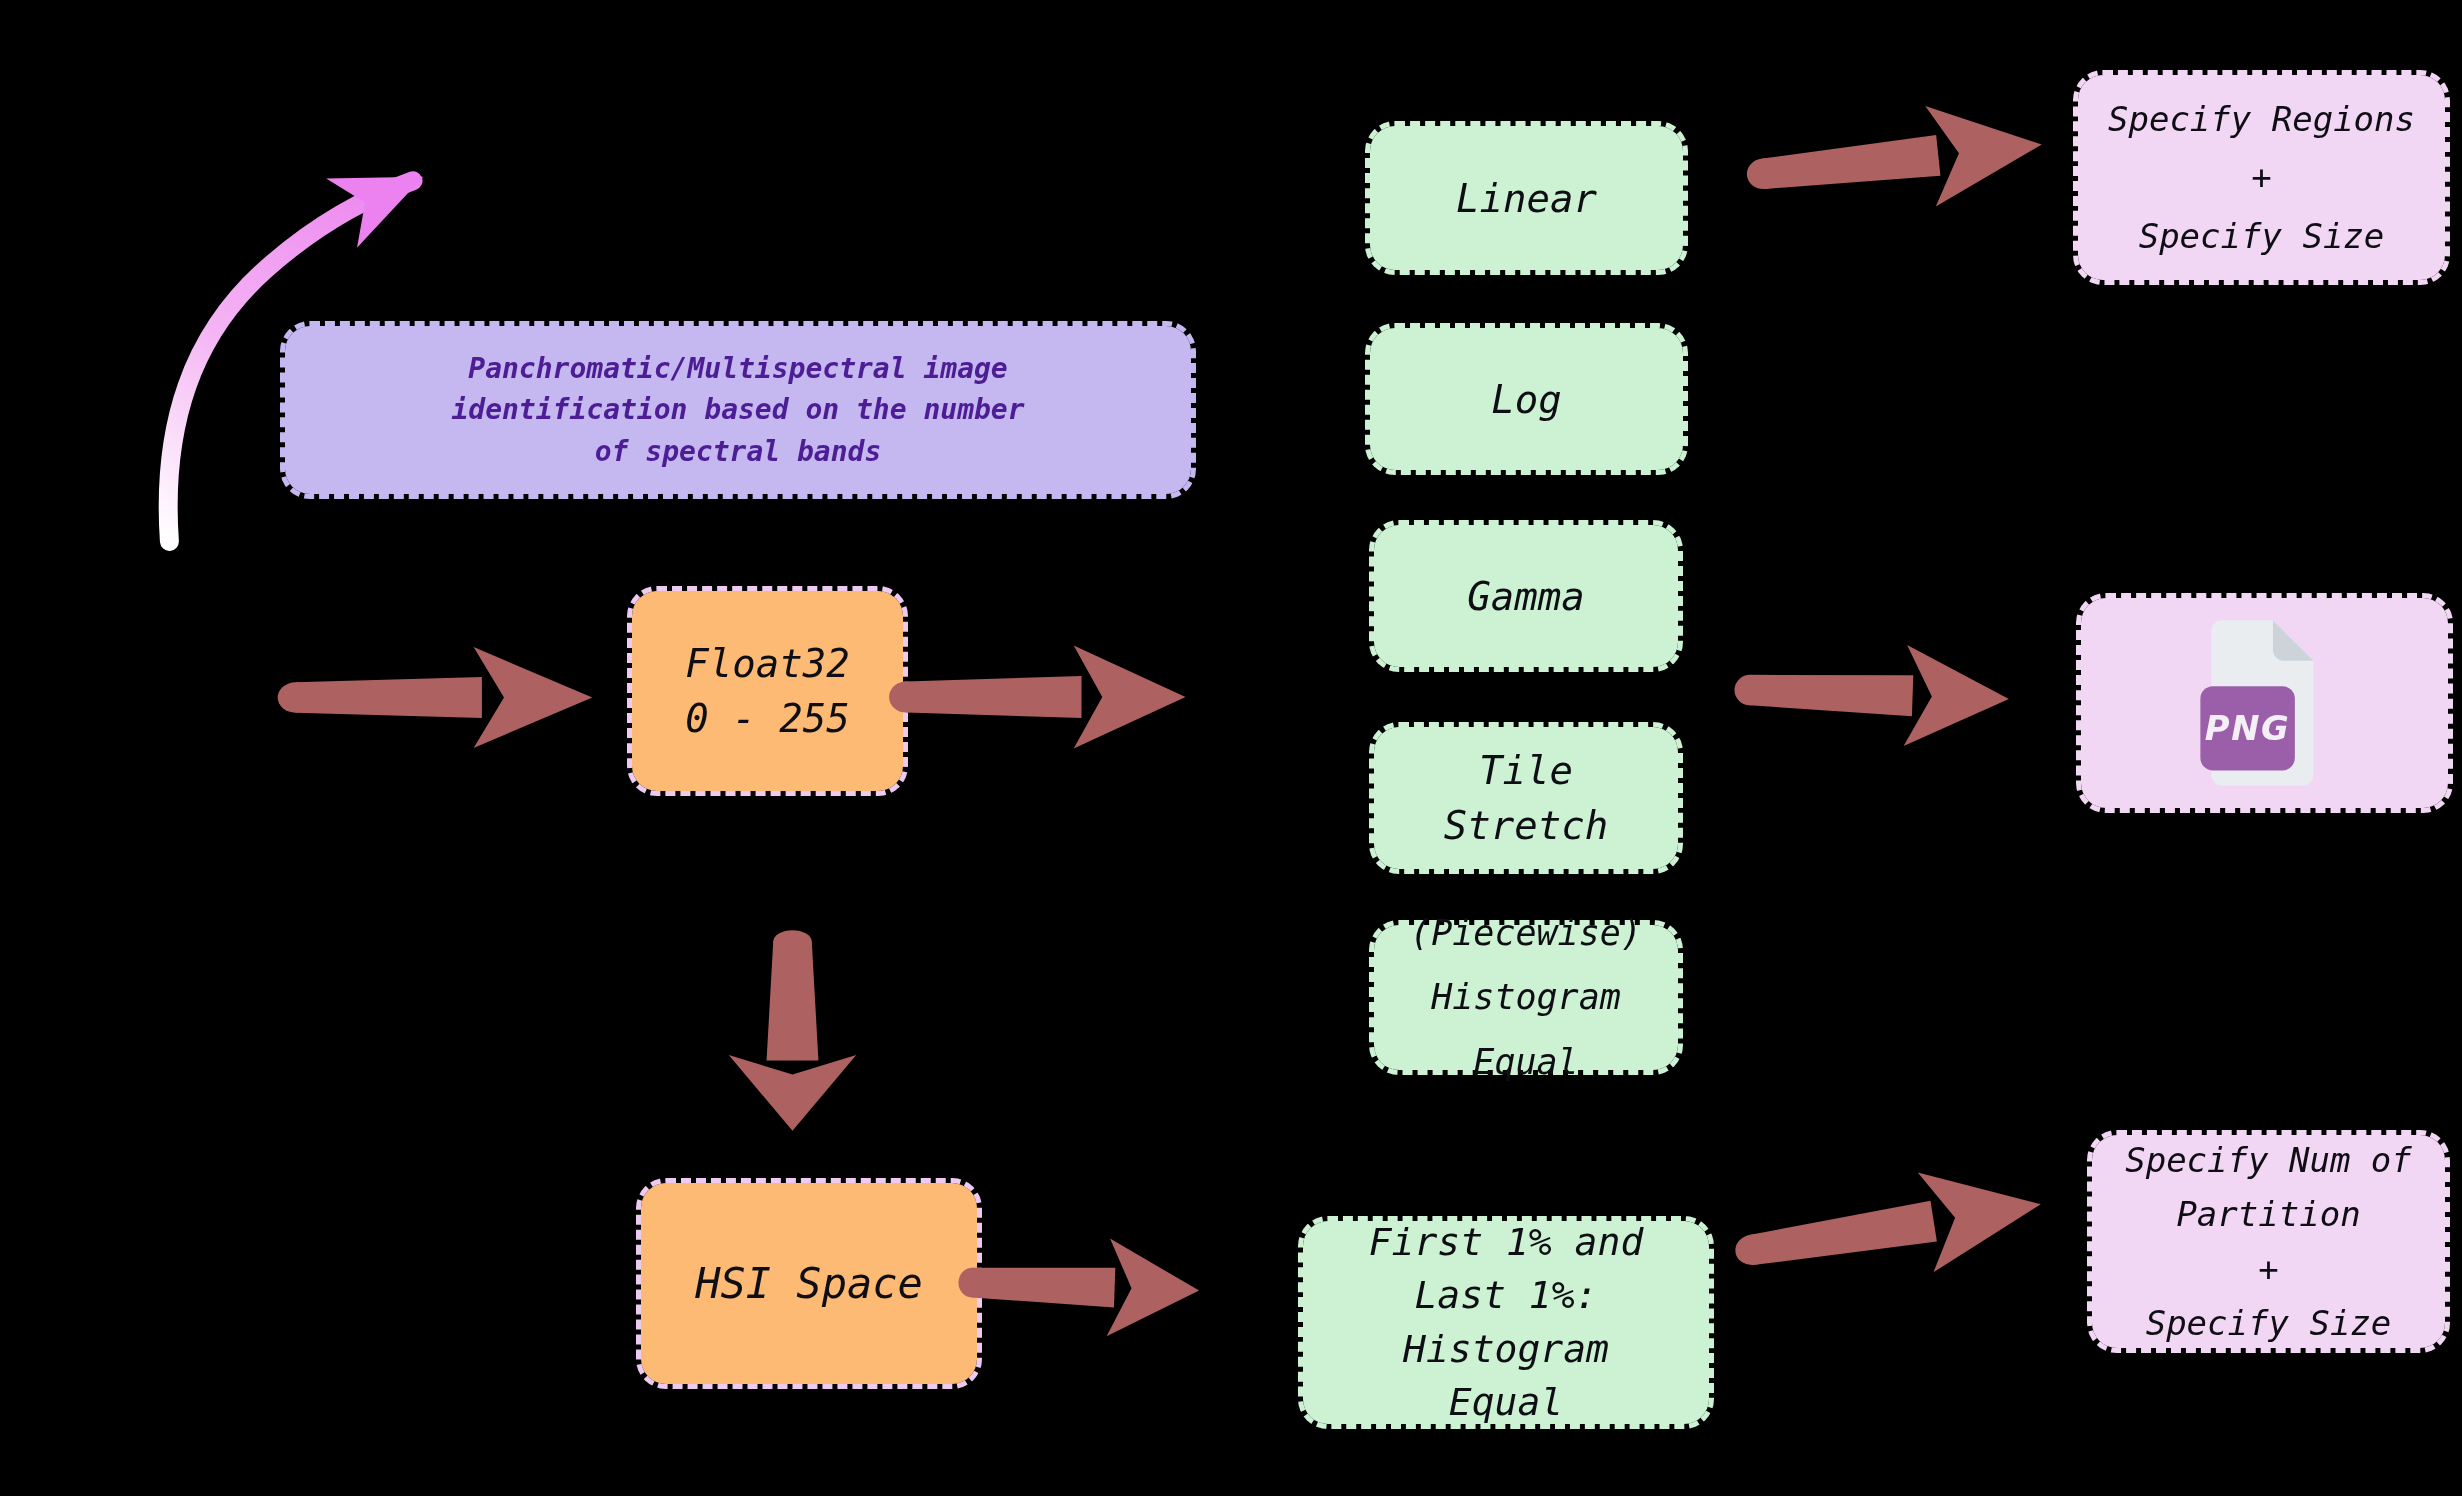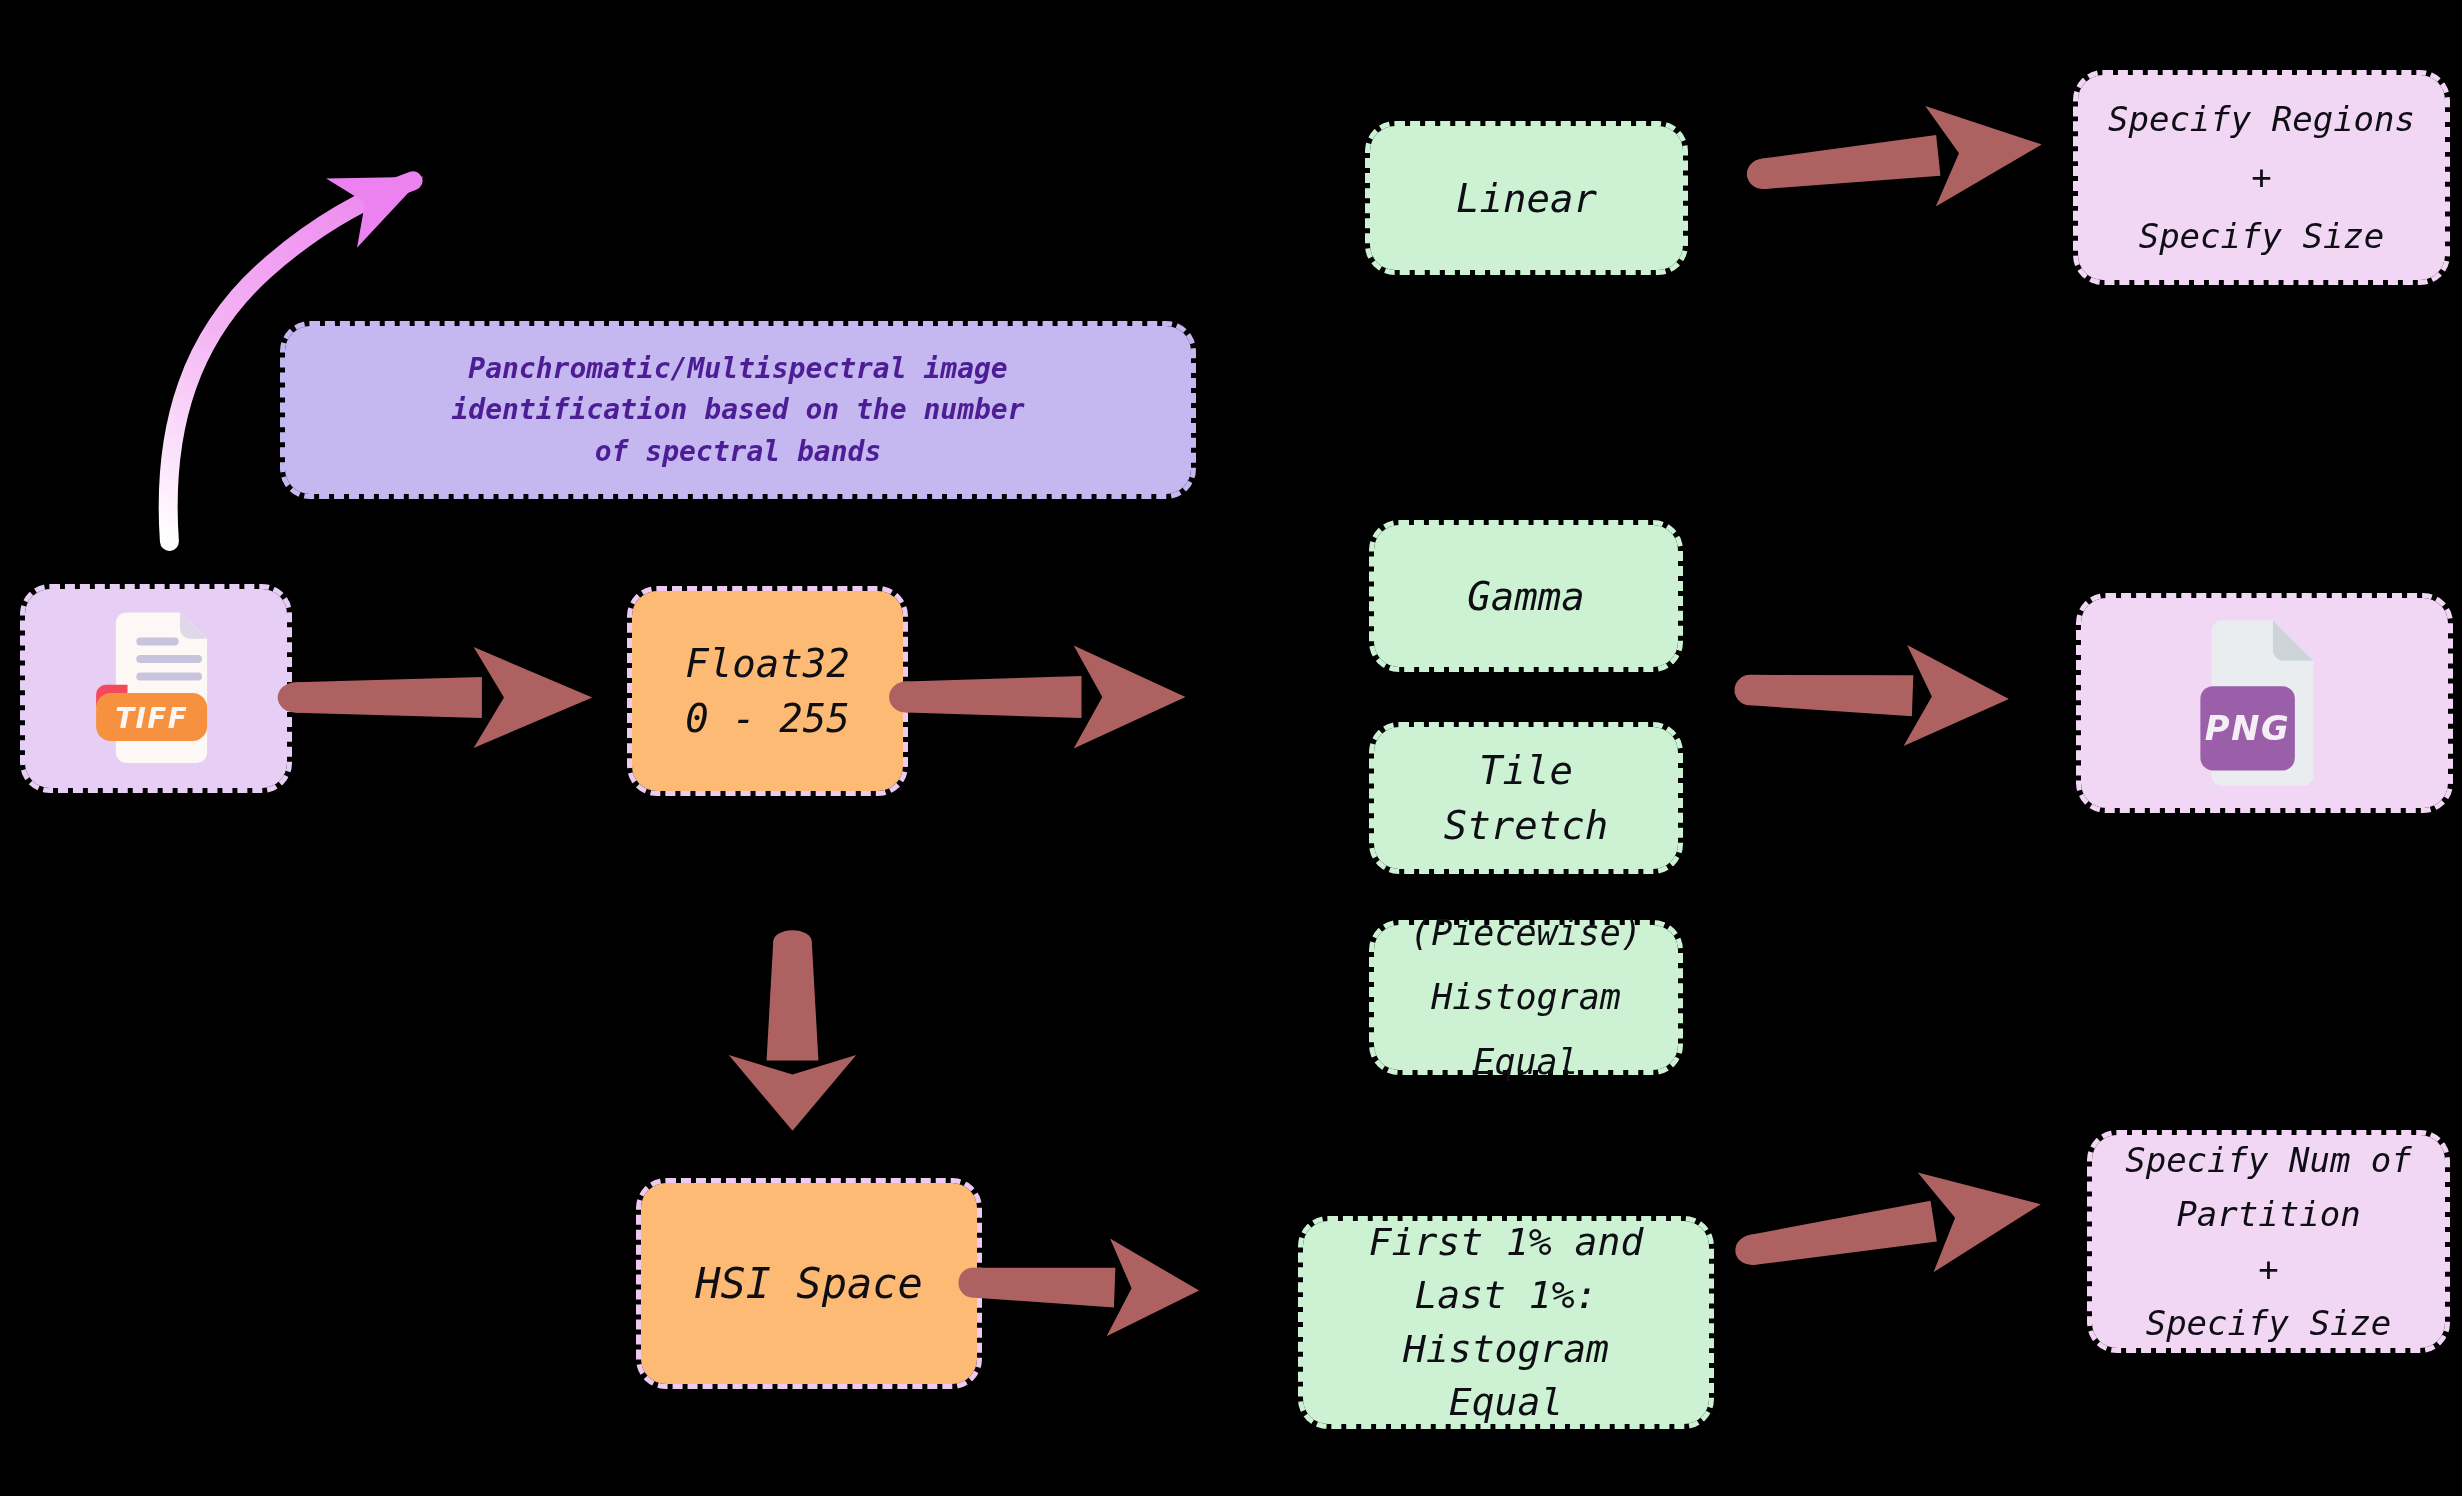--- a/index.html
+++ b/index.html
@@ -39,46 +39,37 @@
       <polygon points="-132,-56 0,0 -132,56 -94,0" fill="#ec82ef"></polygon>
     </g>
   </svg>
 
   <div class="box banner" style="left:280px;top:321px;width:916px;height:178px">
     <div>Panchromatic/Multispectral image</div>
     <div>identification based on the number</div>
     <div>of spectral bands</div>
   </div>
 
-  <div class="box lavender" style="left:20.3px;top:584px;width:272px;height:209px">
-    <svg width="146" height="167" viewBox="0 0 200 228">
-      <path d="M45 24 a14 14 0 0 1 14 -14 H133 L170 46 V202 a14 14 0 0 1 -14 14 H59 a14 14 0 0 1 -14 -14 Z" fill="#fdf8f6"></path>
-      <path d="M133 10 L170 46 H147 a14 14 0 0 1 -14 -14 Z" fill="#ded8e8"></path>
-      <rect x="73" y="44" width="58" height="11" rx="5.5" fill="#c9c4dd"></rect>
-      <rect x="73" y="68" width="90" height="11" rx="5.5" fill="#c9c4dd"></rect>
-      <rect x="73" y="92" width="90" height="11" rx="5.5" fill="#c9c4dd"></rect>
-      <path d="M18 138 v-16 a13 13 0 0 1 13 -13 h30 v29 Z" fill="#f2495d"></path>
-      <rect x="18" y="120" width="152" height="66" rx="20" fill="#f6913f"></rect>
-      <text x="94" y="168" text-anchor="middle" font-family="DejaVu Sans, sans-serif" font-weight="bold" font-size="38" fill="#fdf6f2" letter-spacing="2">TIFF</text>
-    </svg>
-  </div>
 
   <div class="box pink lh14" style="left:627px;top:586px;width:281px;height:210px">
     <div>Float32</div>
     <div>0 - 255</div>
   </div>
 
   <div class="box pink fs62" style="left:636px;top:1178px;width:346px;height:211px">
     <div>HSI Space</div>
   </div>
 
   <div class="box green" style="left:1365px;top:121px;width:323px;height:154px">
     <div>Linear</div>
   </div>
 
+  <div class="box green" style="left:1365px;top:323px;width:323px;height:152px">
+    <div>Log</div>
+  </div>
 
   <div class="box green" style="left:1369px;top:520px;width:314px;height:152px">
     <div>Gamma</div>
   </div>
 
   <div class="box green lh14" style="left:1369px;top:722px;width:314px;height:152px">
     <div>Tile</div>
     <div>Stretch</div>
   </div>
 

